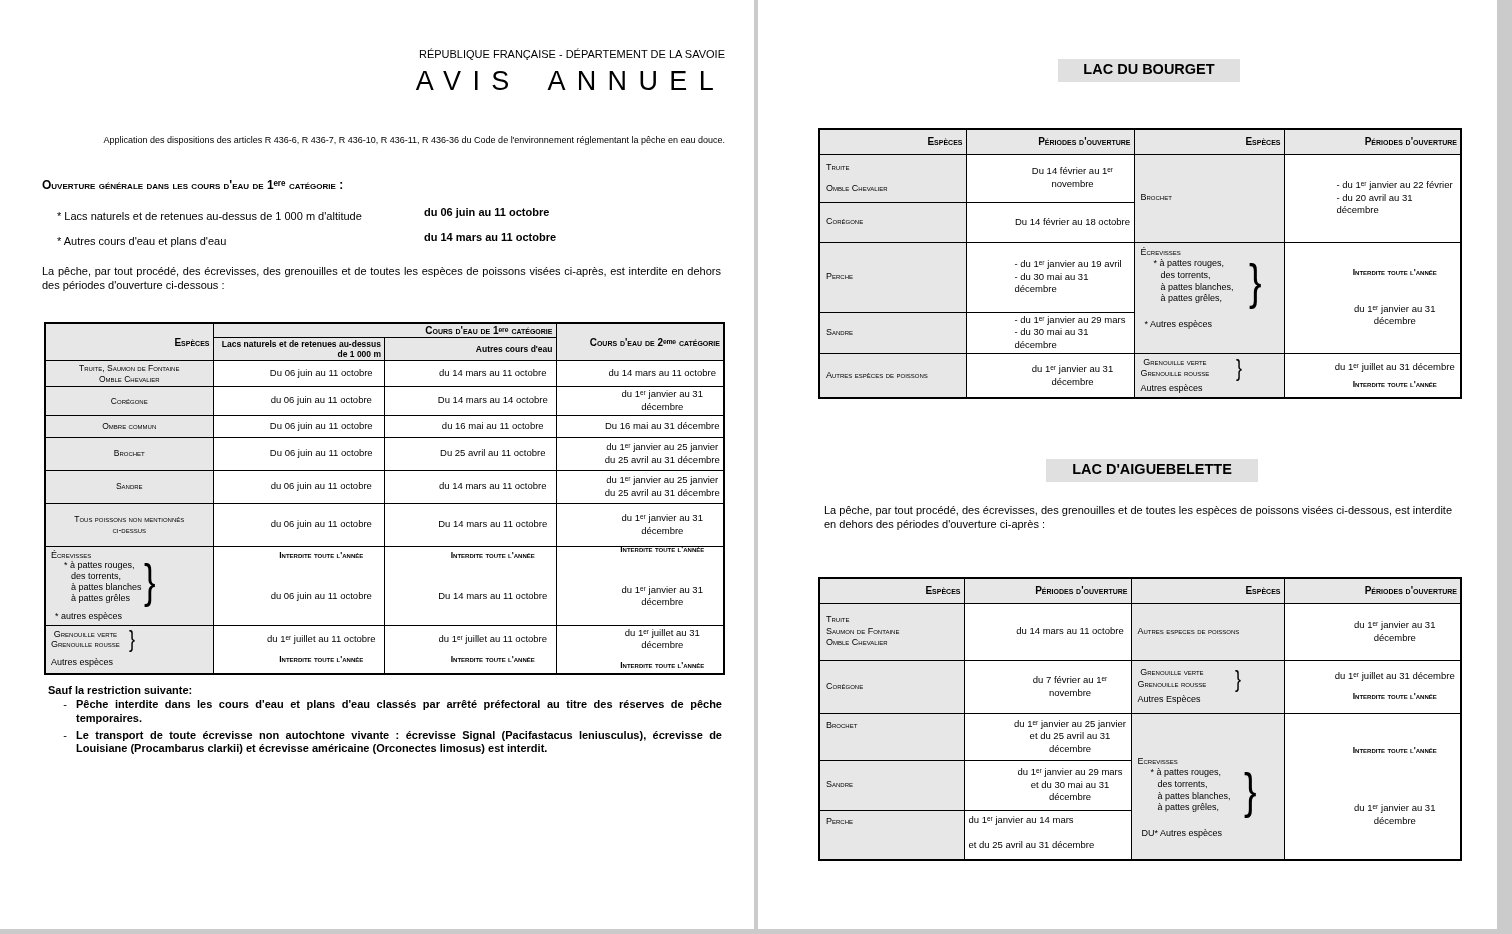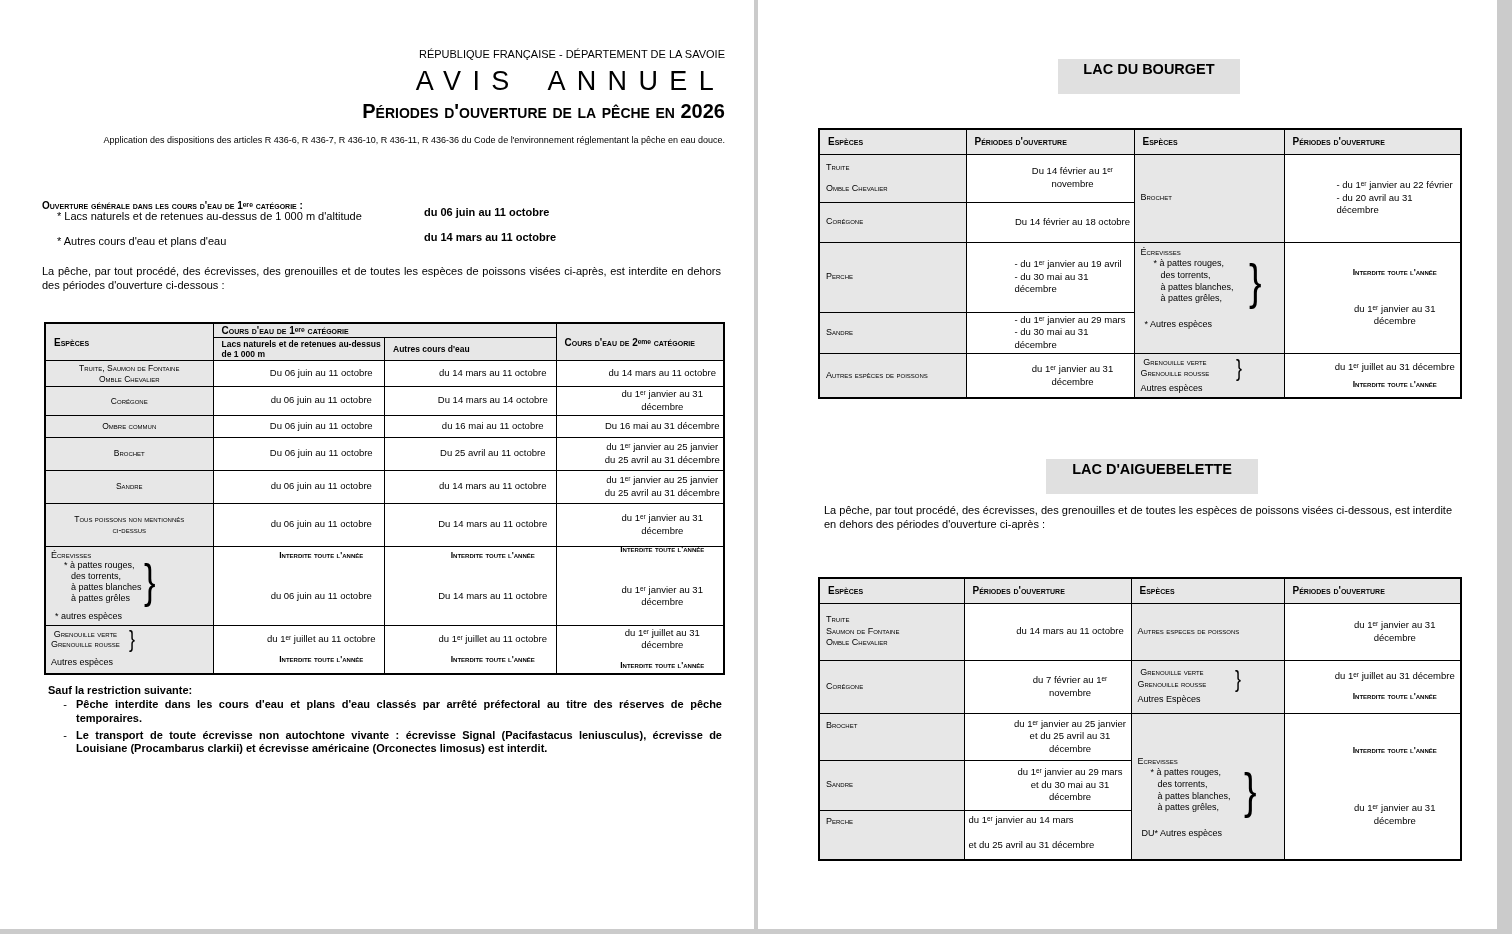--- a/index.html
+++ b/index.html
@@ -22,71 +22,70 @@
   .b{font-weight:bold;}
   .sc{font-variant:small-caps;}
   .just{text-align:justify;}
 
   
   .dept{left:44px;top:48px;width:681px;font-size:11px;}
   .doc-title{left:44px;top:66px;width:681px;font-size:27px;letter-spacing:0.42em;word-spacing:0.35em;}
   .doc-subtitle{left:44px;top:100px;width:681px;font-size:20px;}
   .note1{left:44px;top:135px;width:681px;font-size:9px;}
   .note2{left:44px;top:151px;width:681px;font-size:9px;}
-  .heading{left:42px;top:200px;font-size:10px;}
+  .heading{left:42px;top:178px;font-size:12px;}
   .bullet-label{font-size:11px;}
   .bullet-value{font-size:11px;font-weight:bold;}
   .intro{left:42px;top:264px;width:679px;font-size:11px;line-height:1.3;}
   .restr-head{left:48px;top:684px;font-size:11px;font-weight:bold;}
   .restr-list{left:54px;top:698px;width:668px;font-size:11px;font-weight:bold;line-height:1.25;}
   .restr-list .item{display:flex;margin-bottom:3px;}
   .restr-list .dash{width:22px;flex:none;text-align:center;font-weight:normal;}
 
   
   table{border-collapse:collapse;table-layout:fixed;}
   td,th{border:1px solid #000;padding:1px 3px;vertical-align:middle;overflow:hidden;}
   .t-main{position:absolute;left:44px;top:322px;width:681px;border:2px solid #000;}
   .t-right{position:absolute;width:642px;border:2px solid #000;}
-  .hdr{background:var(--cell-gray);font-weight:bold;font-variant:small-caps;font-size:10px;text-align:left;padding-left:8px;}
+  .hdr{background:var(--cell-gray);font-weight:bold;font-variant:small-caps;font-size:10px;text-align:right;padding-left:8px;}
   .sub-hdr{font-size:8.5px;font-variant:normal;}
   .sp{background:var(--cell-gray);font-variant:small-caps;font-size:8.5px;text-align:center;line-height:1.25;}
   .sp-left{background:var(--cell-gray);font-variant:small-caps;font-size:9px;text-align:left;vertical-align:top;padding:3px 5px;line-height:1.2;}
   .sp-l{background:var(--cell-gray);font-variant:small-caps;font-size:9px;text-align:left;padding-left:6px;line-height:1.3;}
   .per{font-size:9.5px;text-align:center;line-height:1.35;padding-left:48px;}
   .interdit{font-variant:small-caps;font-weight:bold;font-size:8.5px;}
   .plain{font-variant:normal;}
   .items{font-variant:normal;font-size:9px;margin-left:13px;position:relative;width:max-content;padding-right:4px;}
   .items .brace{position:absolute;right:-12px;top:50%;transform:translateY(-50%) scaleX(0.75);font-weight:400;}
   .other-line{font-variant:normal;font-size:9px;margin-left:4px;}
   .gap-sm{margin-top:7px;}
   .gap-md{margin-top:14px;}
   .gap-lg{margin-top:20px;}
   .names{position:relative;width:max-content;padding-right:4px;text-align:center;}
   .names .brace{position:absolute;right:-12px;top:50%;transform:translateY(-50%) scaleX(0.75);font-weight:400;}
 
   
-  .lake-bar{height:35px;background:var(--titlebar-gray);font-size:14.5px;font-weight:bold;text-align:center;line-height:21px;}
+  .lake-bar{height:23px;background:var(--titlebar-gray);font-size:14.5px;font-weight:bold;text-align:center;line-height:21px;}
   #bourget-bar{left:300px;top:59px;width:182px;}
   #aiguebelette-bar{left:288px;top:459px;width:212px;}
   .r-intro{left:66px;width:628px;font-size:11px;line-height:1.3;}
   #bourget-intro{top:98px;}
   #aiguebelette-intro{top:503px;}
   #bourget-table{left:60px;top:128px;}
   #aiguebelette-table{left:60px;top:577px;}
   .lines div{display:block;}
   .left-cell{text-align:left;padding-left:4px;}
 </style>
 </head>
 <body>
 
 <div class="page" id="page-left">
 
   <div class="abs dept center">RÉPUBLIQUE FRANÇAISE - DÉPARTEMENT DE LA SAVOIE</div>
   <div class="abs doc-title center">AVIS ANNUEL</div>
-  <div class="abs doc-subtitle center b sc">Périodes d'ouverture de la pêche en 2026</div>
   <div class="abs note1 center">Application des dispositions des articles R 436-6, R 436-7, R 436-10, R 436-11, R 436-36 du Code de l'environnement réglementant la pêche en eau douce.</div>
 
   <div class="abs heading b sc">Ouverture générale dans les cours d'eau de 1ᵉʳᵉ catégorie :</div>
 
   <div class="abs" style="left:57px;top:206px;">
     <span class="bullet-label">* Lacs naturels et de retenues au-dessus de 1 000 m d'altitude</span>
   </div>
   <div class="abs bullet-value" style="left:424px;top:206px;">du 06 juin au 11 octobre</div>
   <div class="abs" style="left:57px;top:231px;">
     <span class="bullet-label">* Autres cours d'eau et plans d'eau</span>

